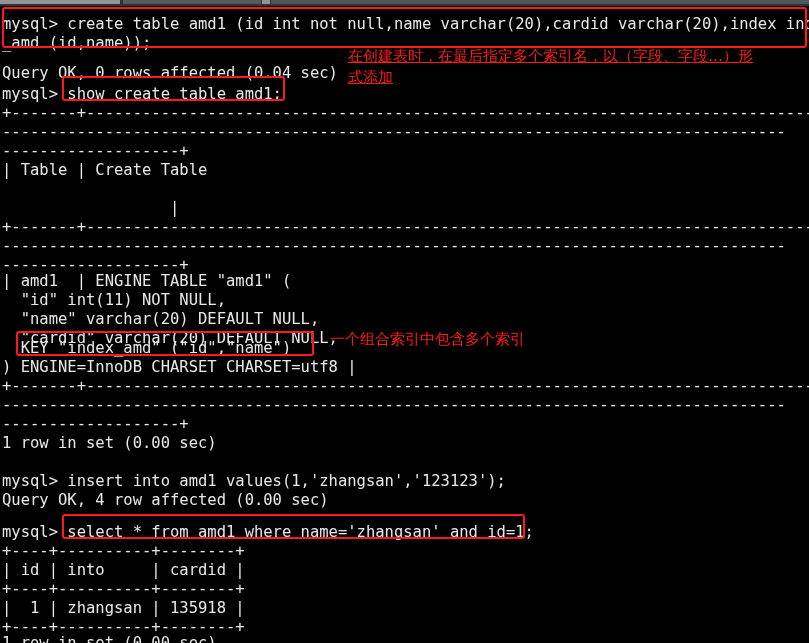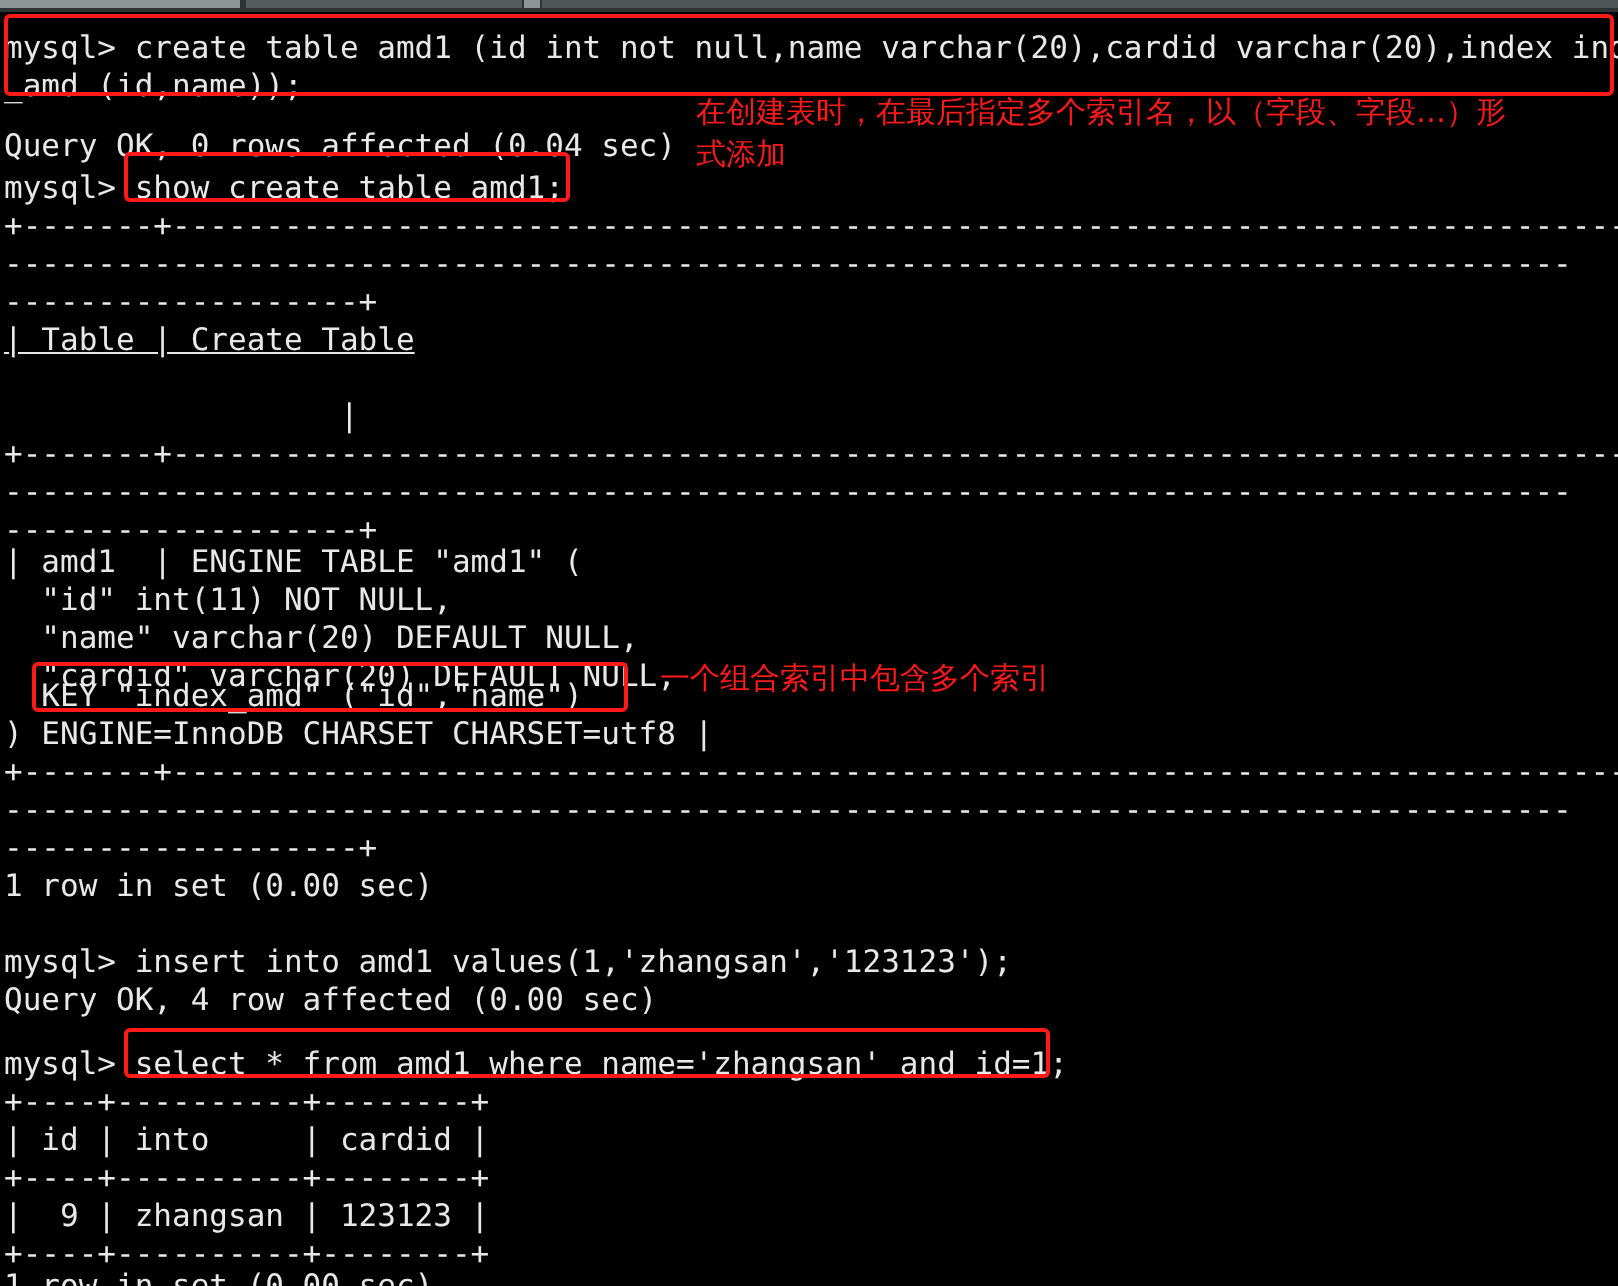--- a/index.html
+++ b/index.html
@@ -93,21 +93,21 @@
 
   <div class="screen" id="screen">
       <div class="line" style="top: 9px;">mysql&gt; create table amd1 (id int not null,name varchar(20),cardid varchar(20),index index</div>
       <div class="line" style="top: 28px;">_amd (id,name));</div>
       <div class="line" style="top: 58px;">Query OK, 0 rows affected (0.04 sec)</div>
       <div class="line" style="top: 66px;"></div>
       <div class="line" style="top: 79px;">mysql&gt; show create table amd1;</div>
       <div class="line" style="top: 98px;">+-------+------------------------------------------------------------------------------</div>
       <div class="line" style="top: 117px;">------------------------------------------------------------------------------------</div>
       <div class="line" style="top: 136px;">-------------------+</div>
-      <div class="line" style="top: 155px; text-decoration: underline;">| Table | Create Table</div>
+      <div class="line" style="top: 155px;">| Table | Create Table</div>
       <div class="line" style="top: 174px;"></div>
       <div class="line" style="top: 193px;">                  |</div>
       <div class="line" style="top: 212px;">+-------+------------------------------------------------------------------------------</div>
       <div class="line" style="top: 231px;">------------------------------------------------------------------------------------</div>
       <div class="line" style="top: 250px;">-------------------+</div>
       <div class="line" style="top: 266px;">| amd1  | ENGINE TABLE "amd1" (</div>
       <div class="line" style="top: 285px;">  "id" int(11) NOT NULL,</div>
       <div class="line" style="top: 304px;">  "name" varchar(20) DEFAULT NULL,</div>
       <div class="line" style="top: 323px;">  "cardid" varchar(20) DEFAULT NULL,</div>
       <div class="line" style="top: 333px;">  KEY "index_amd" ("id","name")</div>
@@ -117,28 +117,28 @@
       <div class="line" style="top: 409px;">-------------------+</div>
       <div class="line" style="top: 428px;">1 row in set (0.00 sec)</div>
       <div class="line" style="top: 447px;"></div>
       <div class="line" style="top: 466px; text-align: right;">mysql&gt; insert into amd1 values(1,'zhangsan','123123');</div>
       <div class="line" style="top: 485px;">Query OK, 4 row affected (0.00 sec)</div>
       <div class="line" style="top: 504px;"></div>
       <div class="line" style="top: 517px;">mysql&gt; select * from amd1 where name='zhangsan' and id=1;</div>
       <div class="line" style="top: 536px;">+----+----------+--------+</div>
       <div class="line" style="top: 555px;">| id | into     | cardid |</div>
       <div class="line" style="top: 574px;">+----+----------+--------+</div>
-      <div class="line" style="top: 593px;">|  9 | zhangsan | 123123 |</div>
+      <div class="line" style="top: 593px;">|  1 | zhangsan | 135918 |</div>
       <div class="line" style="top: 612px;">+----+----------+--------+</div>
       <div class="line" style="top: 628px;">1 row in set (0.00 sec)</div>
     </div>
 
   <div id="overlays">
       <div class="redbox" style="left: 2px; top: 7px; width: 805px; height: 41px; border-color: rgb(255, 26, 26);"></div>
       <div class="redbox" style="left: 62px; top: 76px; width: 223px; height: 25px; border-color: rgb(255, 26, 26);"></div>
       <div class="redbox" style="left: 16px; top: 331px; width: 298px; height: 25px; border-color: rgb(255, 26, 26);"></div>
       <div class="redbox" style="left: 62px; top: 514px; width: 463px; height: 25px; border-color: rgb(255, 26, 26);"></div>
-      <div class="annotation" style="left: 348px; top: 46px; width: 455px; color: rgb(255, 26, 26);">在创建表时，在最后指定多个索引名，以（字段、字段…）形
+      <div class="annotation" style="left: 348px; top: 46px; width: 455px; color: rgb(255, 26, 26); text-decoration: underline;">在创建表时，在最后指定多个索引名，以（字段、字段…）形
 式添加</div>
       <div class="annotation" style="left: 330px; top: 329px; width: 300px; color: rgb(255, 26, 26);">一个组合索引中包含多个索引</div>
     </div>
 
 </div>
 
 </body></html>

